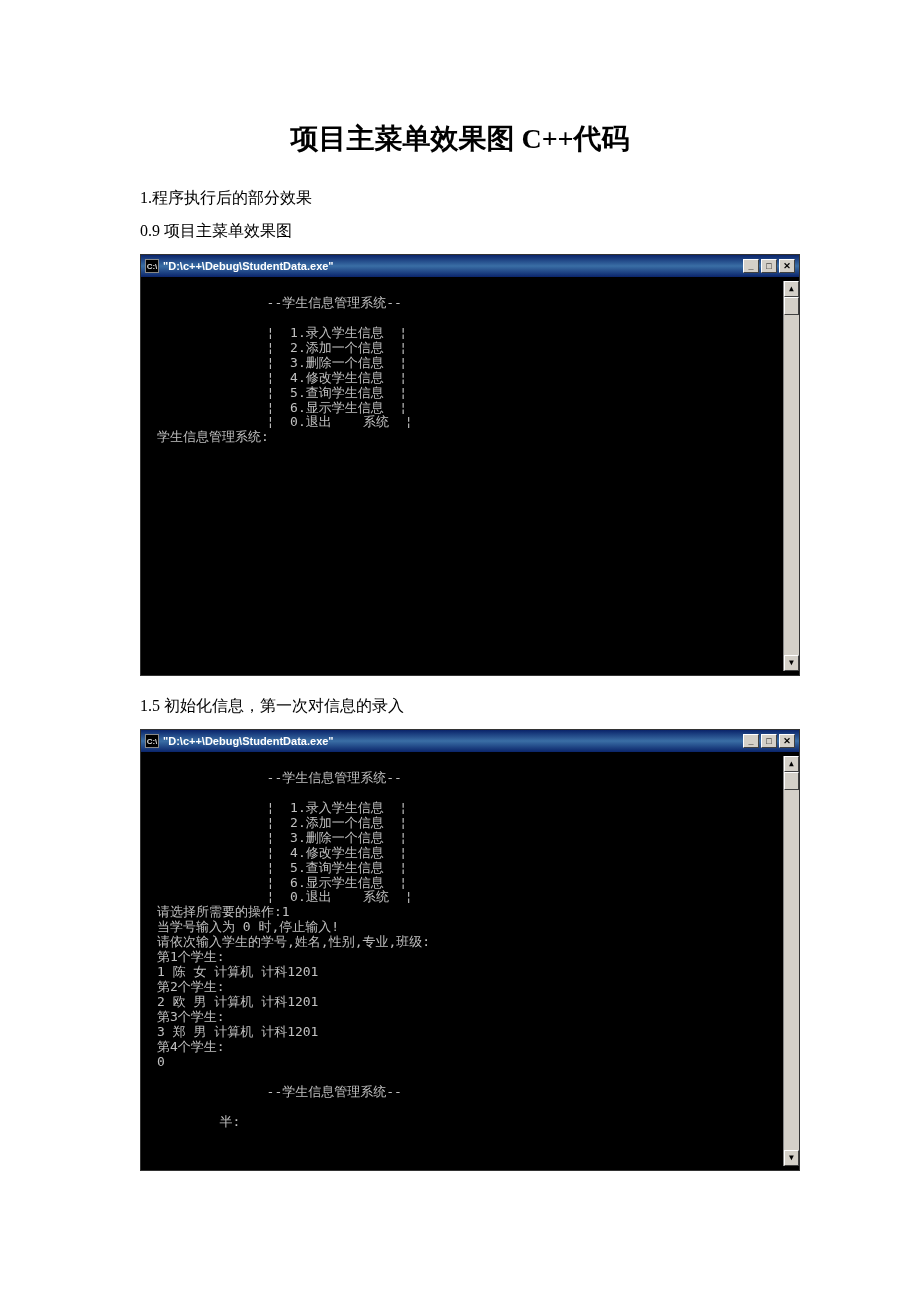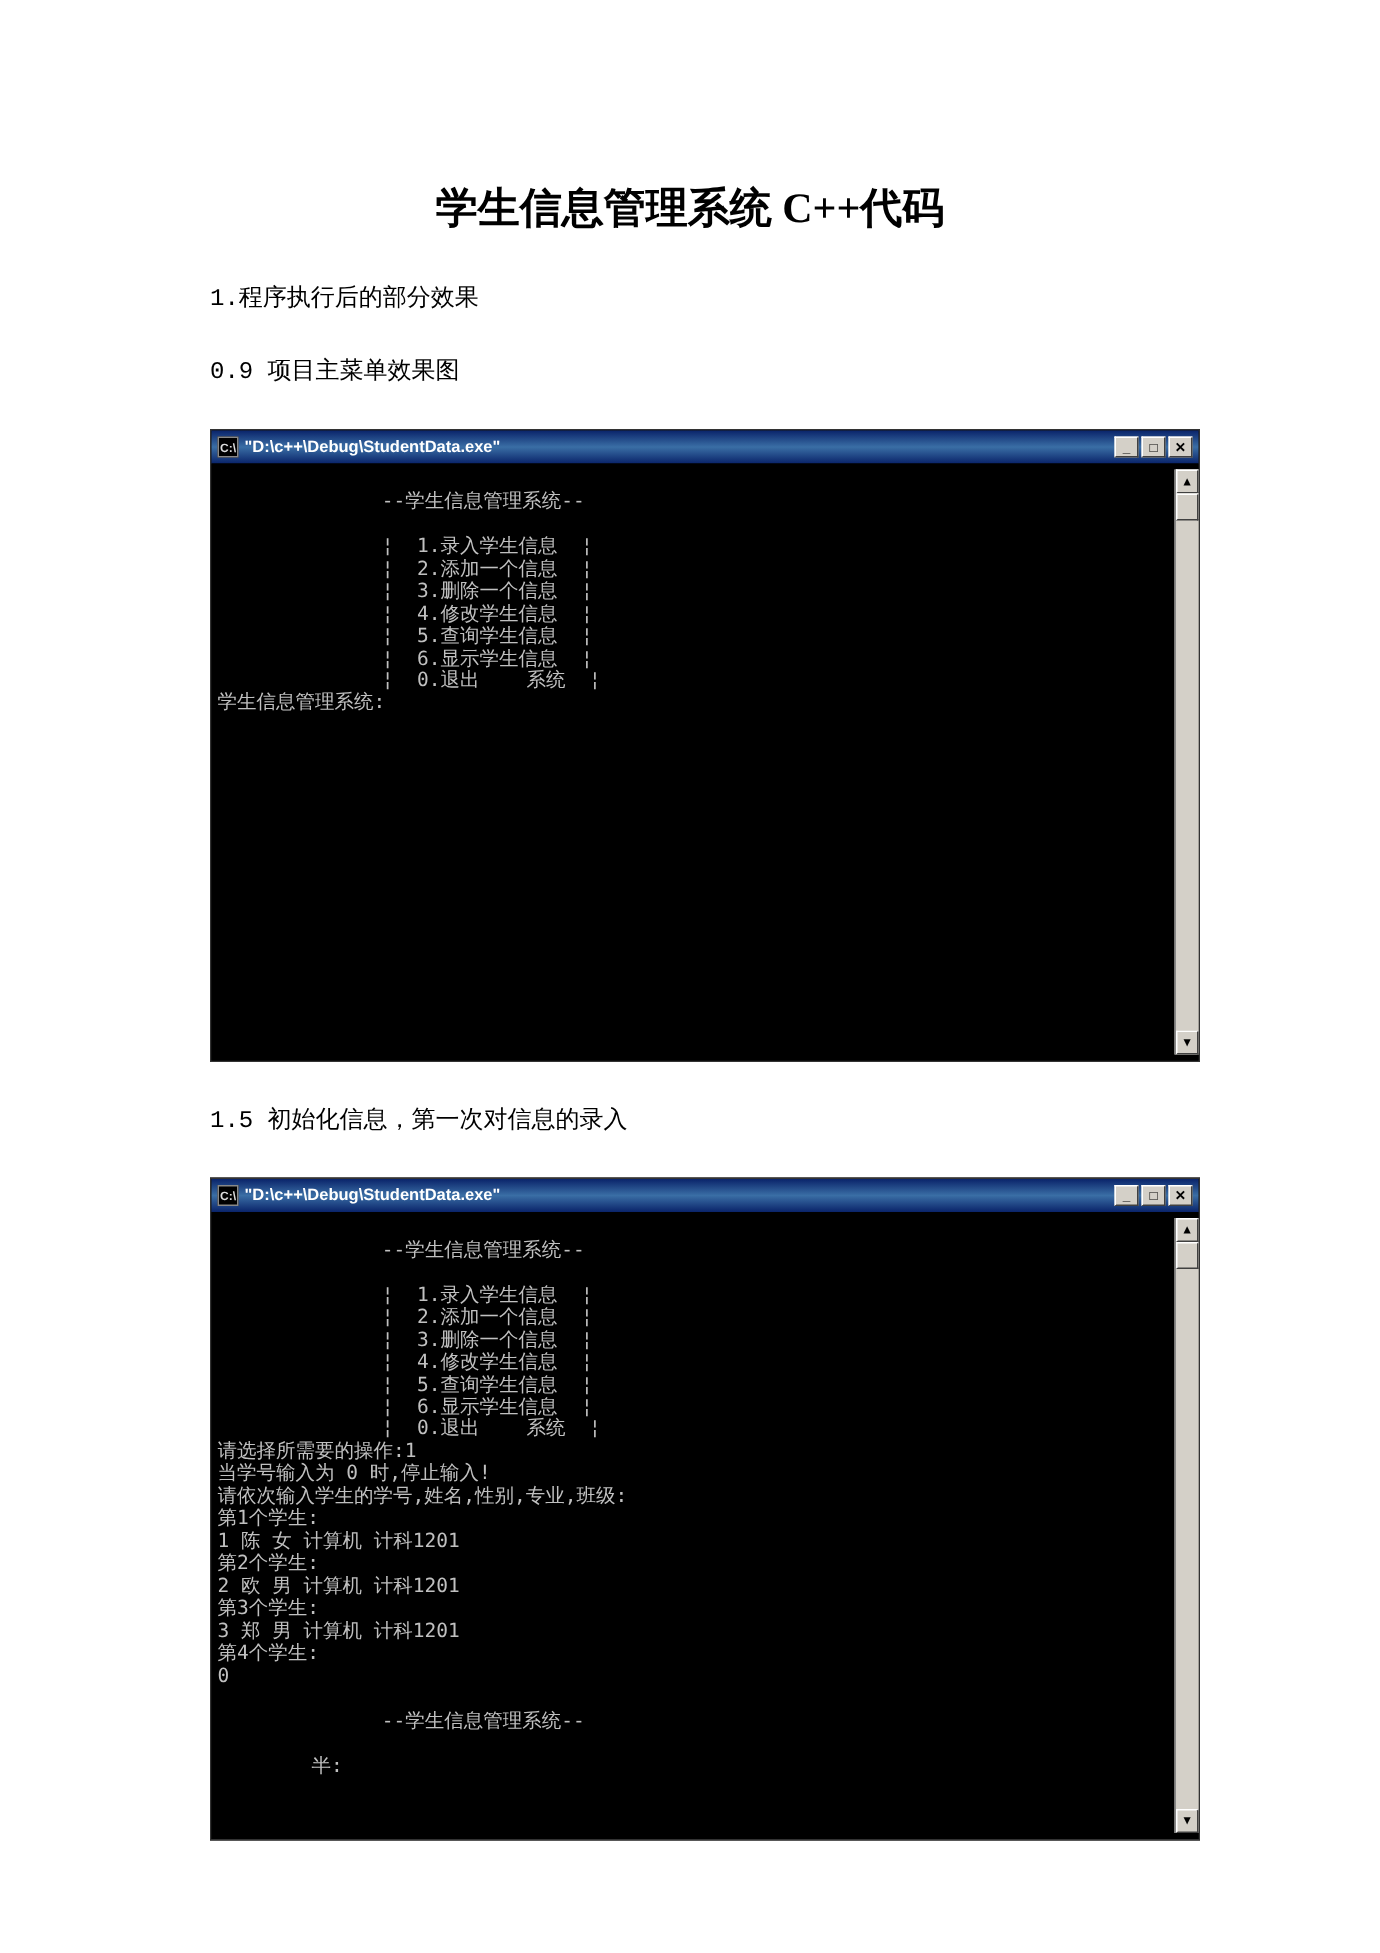--- a/index.html
+++ b/index.html
@@ -17,22 +17,21 @@
     }
     h1 {
       font-size: 28px;
       font-weight: bold;
       text-align: center;
       margin-bottom: 30px;
       font-family: "SimSun", serif;
     }
     .section-text {
       font-size: 16px;
-      margin: 28px 0;
-      font-family: Liberation Mono, monospace;
+      margin: 12px 0;
     }
     .console-window {
       width: 660px;
       margin: 10px 0 20px;
       border: 1px solid #333;
       background: #000;
       position: relative;
     }
     .titlebar {
       height: 22px;
@@ -86,20 +85,21 @@
       font-size: 13px;
       line-height: 1.15;
       padding: 4px 0 4px 4px;
       white-space: pre;
       position: relative;
       display: flex;
     }
     .console-content {
       flex: 1;
       overflow: hidden;
+      margin-left: 12px;
     }
     .scrollbar {
       width: 16px;
       background: #d4d0c8;
       display: flex;
       flex-direction: column;
       border-left: 1px solid #888;
     }
     .scroll-btn {
       height: 16px;
@@ -144,21 +144,21 @@
       font-family: Arial, sans-serif;
       color: rgba(120,120,120,0.35);
       font-weight: normal;
       letter-spacing: 2px;
       pointer-events: none;
     }
   </style>
 </head>
 <body>
 
-<h1>学生信息管理系统 C++代码</h1>
+<h1>项目主菜单效果图 C++代码</h1>
 
 <p class="section-text">1.程序执行后的部分效果</p>
 <p class="section-text">0.9 项目主菜单效果图</p>
 
 <div class="console-window console1">
   <div class="titlebar">
     <div class="titlebar-icon">C:\</div>
     <div class="titlebar-title">"D:\c++\Debug\StudentData.exe"</div>
     <div class="win-buttons">
       <div class="win-btn">_</div>

